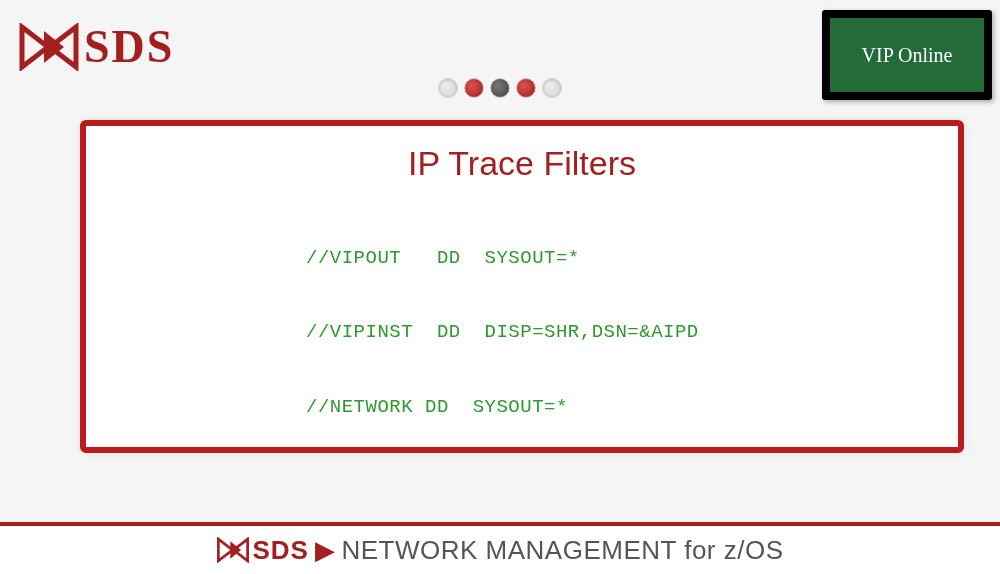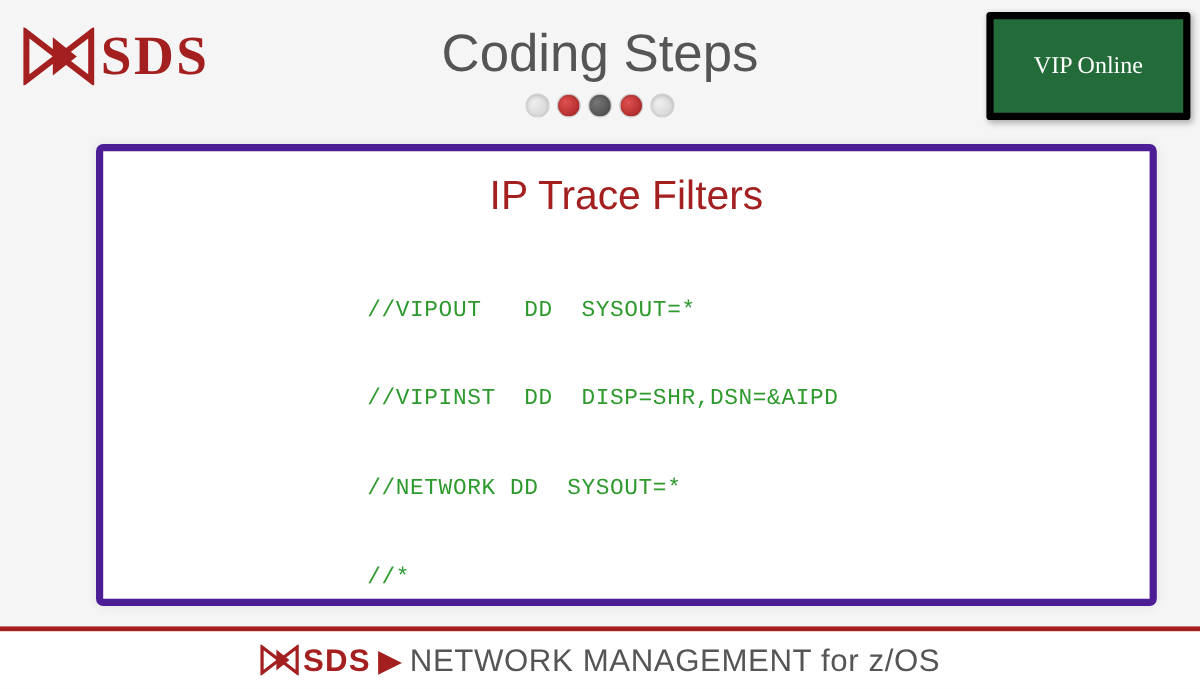--- a/index.html
+++ b/index.html
@@ -61,41 +61,41 @@
   .dot.gray { background: radial-gradient(circle at 35% 35%, #eee, #d0d0d0); }
   .dot.red { background: radial-gradient(circle at 35% 35%, #e05050, #a02020); }
   .dot.dark { background: radial-gradient(circle at 35% 35%, #777, #444); }
   .chalkboard {
     position: absolute;
     top: 10px;
     right: 8px;
     width: 170px;
     height: 90px;
     background: #246b3a;
-    border: 6px solid #000000;
+    border: 8px solid #000000;
     border-radius: 3px;
     color: #fff;
     font-family: 'Segoe Script', cursive;
     font-size: 20px;
     text-align: center;
     display: flex;
     flex-direction: column;
     justify-content: center;
     line-height: 1.3;
     transform: rotate(0deg);
     box-shadow: 2px 2px 5px rgba(0,0,0,0.3);
   }
   .content-frame {
     position: absolute;
     top: 120px;
     left: 80px;
     right: 36px;
-    height: 385px;
+    height: 333px;
     background: #fff;
-    border: 6px solid #4c1d95;
+    border: 6px solid #b91c1c;
     border-radius: 6px;
     box-shadow: 0 0 10px rgba(0,0,0,0.08);
     overflow: hidden;
   }
   .content-title {
     text-align: center;
     color: #a42020;
     font-size: 34px;
     font-weight: normal;
     font-family: 'Gill Sans', 'Segoe UI', sans-serif;
@@ -149,21 +149,20 @@
 
 <div class="header">
   <div class="logo">
     <svg class="logo-icon" viewBox="0 0 62 48">
       <polygon points="4,4 30,24 4,44" fill="none" stroke="#a42020" stroke-width="5"></polygon>
       <polygon points="58,4 32,24 58,44" fill="none" stroke="#a42020" stroke-width="5"></polygon>
       <polygon points="26,8 26,40 46,24" fill="#a42020"></polygon>
     </svg>
     <span class="logo-text">SDS</span>
   </div>
-  <div class="page-title">Coding Steps</div>
   <div class="dots">
     <div class="dot gray"></div>
     <div class="dot red"></div>
     <div class="dot dark"></div>
     <div class="dot red"></div>
     <div class="dot gray"></div>
   </div>
   <div class="chalkboard">
     <div>VIP Online</div>
   </div>

